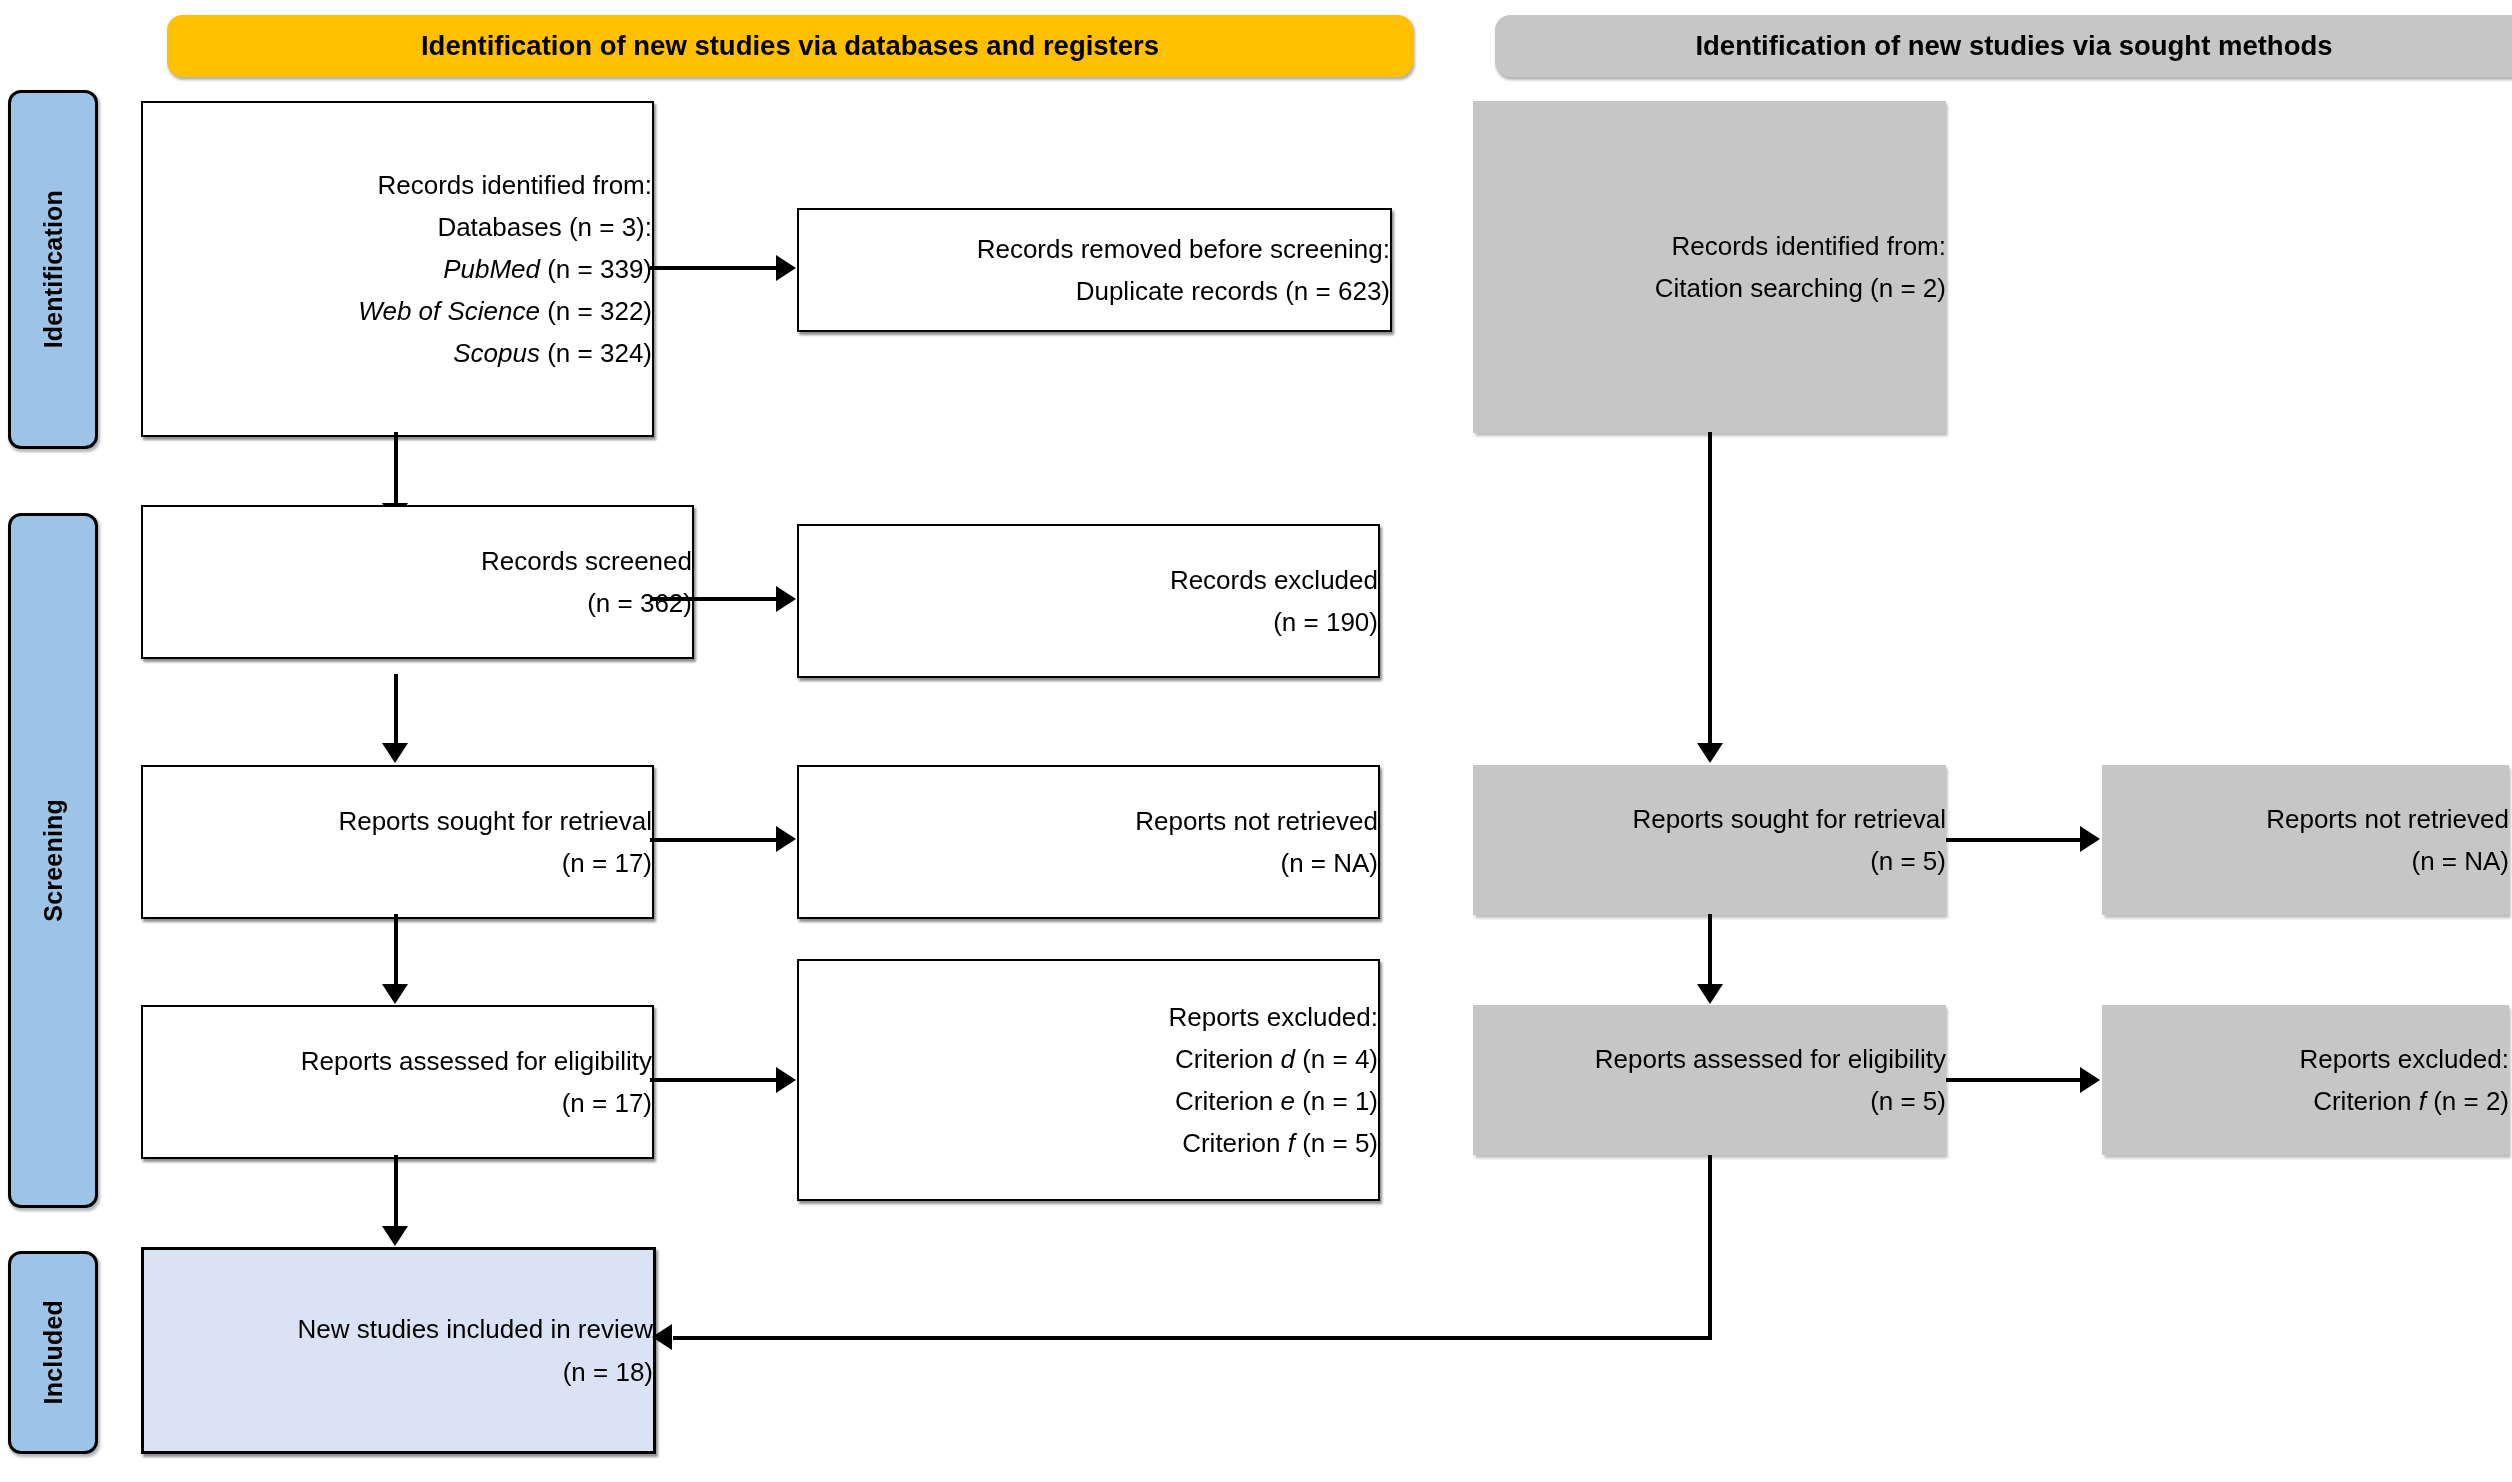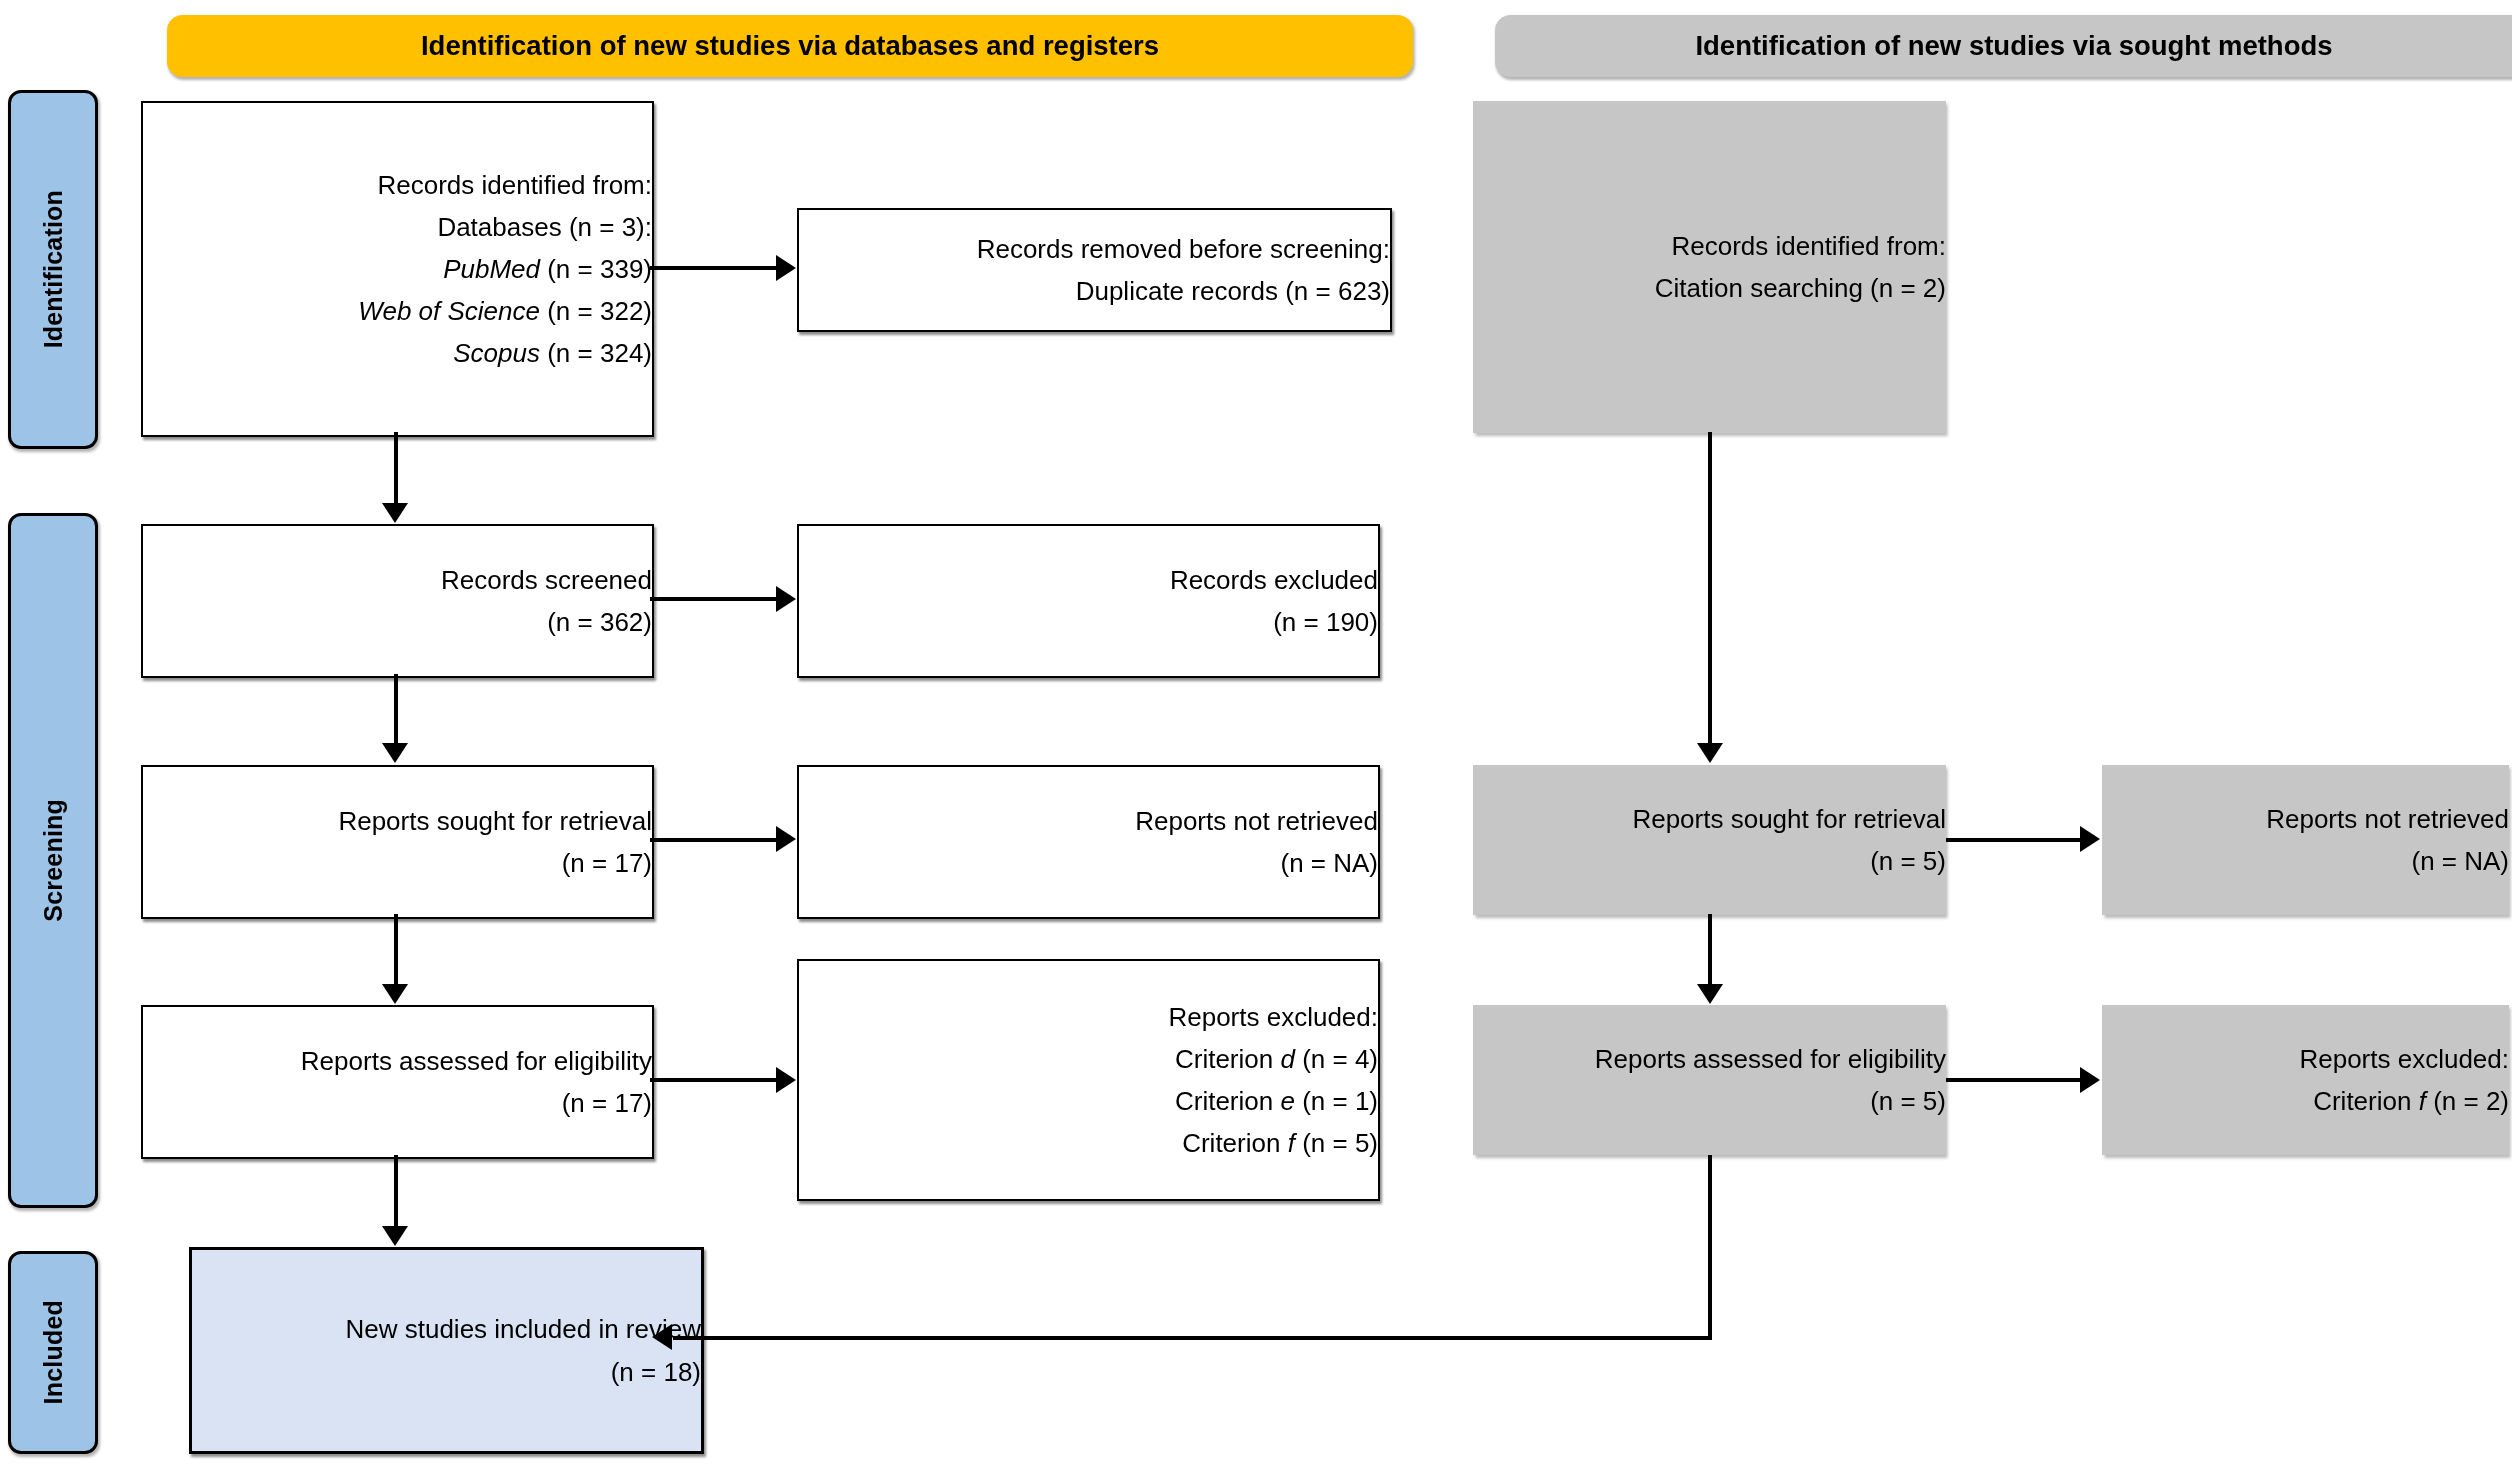--- a/index.html
+++ b/index.html
@@ -24,21 +24,21 @@
     font-weight:bold;font-size:25px;color:#000;white-space:nowrap;letter-spacing:0.2px;
   }
 
   .node{
     position:absolute;display:flex;flex-direction:column;
     align-items:flex-end;justify-content:center;text-align:center;
     font-size:26px;color:#000;line-height:1.62;
   }
   .node.white{background:#fff;border:2.4px solid #000;box-shadow:2.4px 3px 2.4px rgba(0,0,0,.45);}
   .node.grey{background:#C6C6C6;border:0;box-shadow:2.4px 3px 3px rgba(0,0,0,.28);}
-  .node.blue{background:#DAE3F3;border:3.6px solid #000;box-shadow:2.4px 3px 2.4px rgba(0,0,0,.45);margin-left:48px;}
+  .node.blue{background:#DAE3F3;border:3.6px solid #000;box-shadow:2.4px 3px 2.4px rgba(0,0,0,.45);}
   .node .ln{display:block;white-space:nowrap;}
   .node .it{font-style:italic;}
 
   .vline{position:absolute;background:#000;width:3.6px;}
   .hline{position:absolute;background:#000;height:3.6px;}
   .arrow-d{position:absolute;width:0;height:0;
     border-left:13px solid transparent;border-right:13px solid transparent;border-top:20.3px solid #000;}
   .arrow-r{position:absolute;width:0;height:0;
     border-top:13px solid transparent;border-bottom:13px solid transparent;border-left:20.3px solid #000;}
   .arrow-l{position:absolute;width:0;height:0;
@@ -79,21 +79,21 @@
     <span class="ln">Records removed before screening:</span>
     <span class="ln">Duplicate records (n = 623)</span>
   </div>
 
   <div class="hline" style="left:650px;top:266px;width:127px;"></div>
   <div class="arrow-r" style="left:776px;top:255px;"></div>
 
   <div class="vline" style="left:394px;top:432px;height:78px;"></div>
   <div class="arrow-d" style="left:382px;top:503px;"></div>
 
-  <div class="node white" style="left:141px;top:524px;width:509px;height:150px;">
+  <div class="node white" style="left:141px;top:505px;width:509px;height:150px;padding-left:40px;">
     <span class="ln">Records screened</span>
     <span class="ln">(n = 362)</span>
   </div>
 
   <div class="node white" style="left:797px;top:524px;width:579px;height:150px;">
     <span class="ln">Records excluded</span>
     <span class="ln">(n = 190)</span>
   </div>
 
   <div class="hline" style="left:650px;top:597px;width:127px;"></div>

